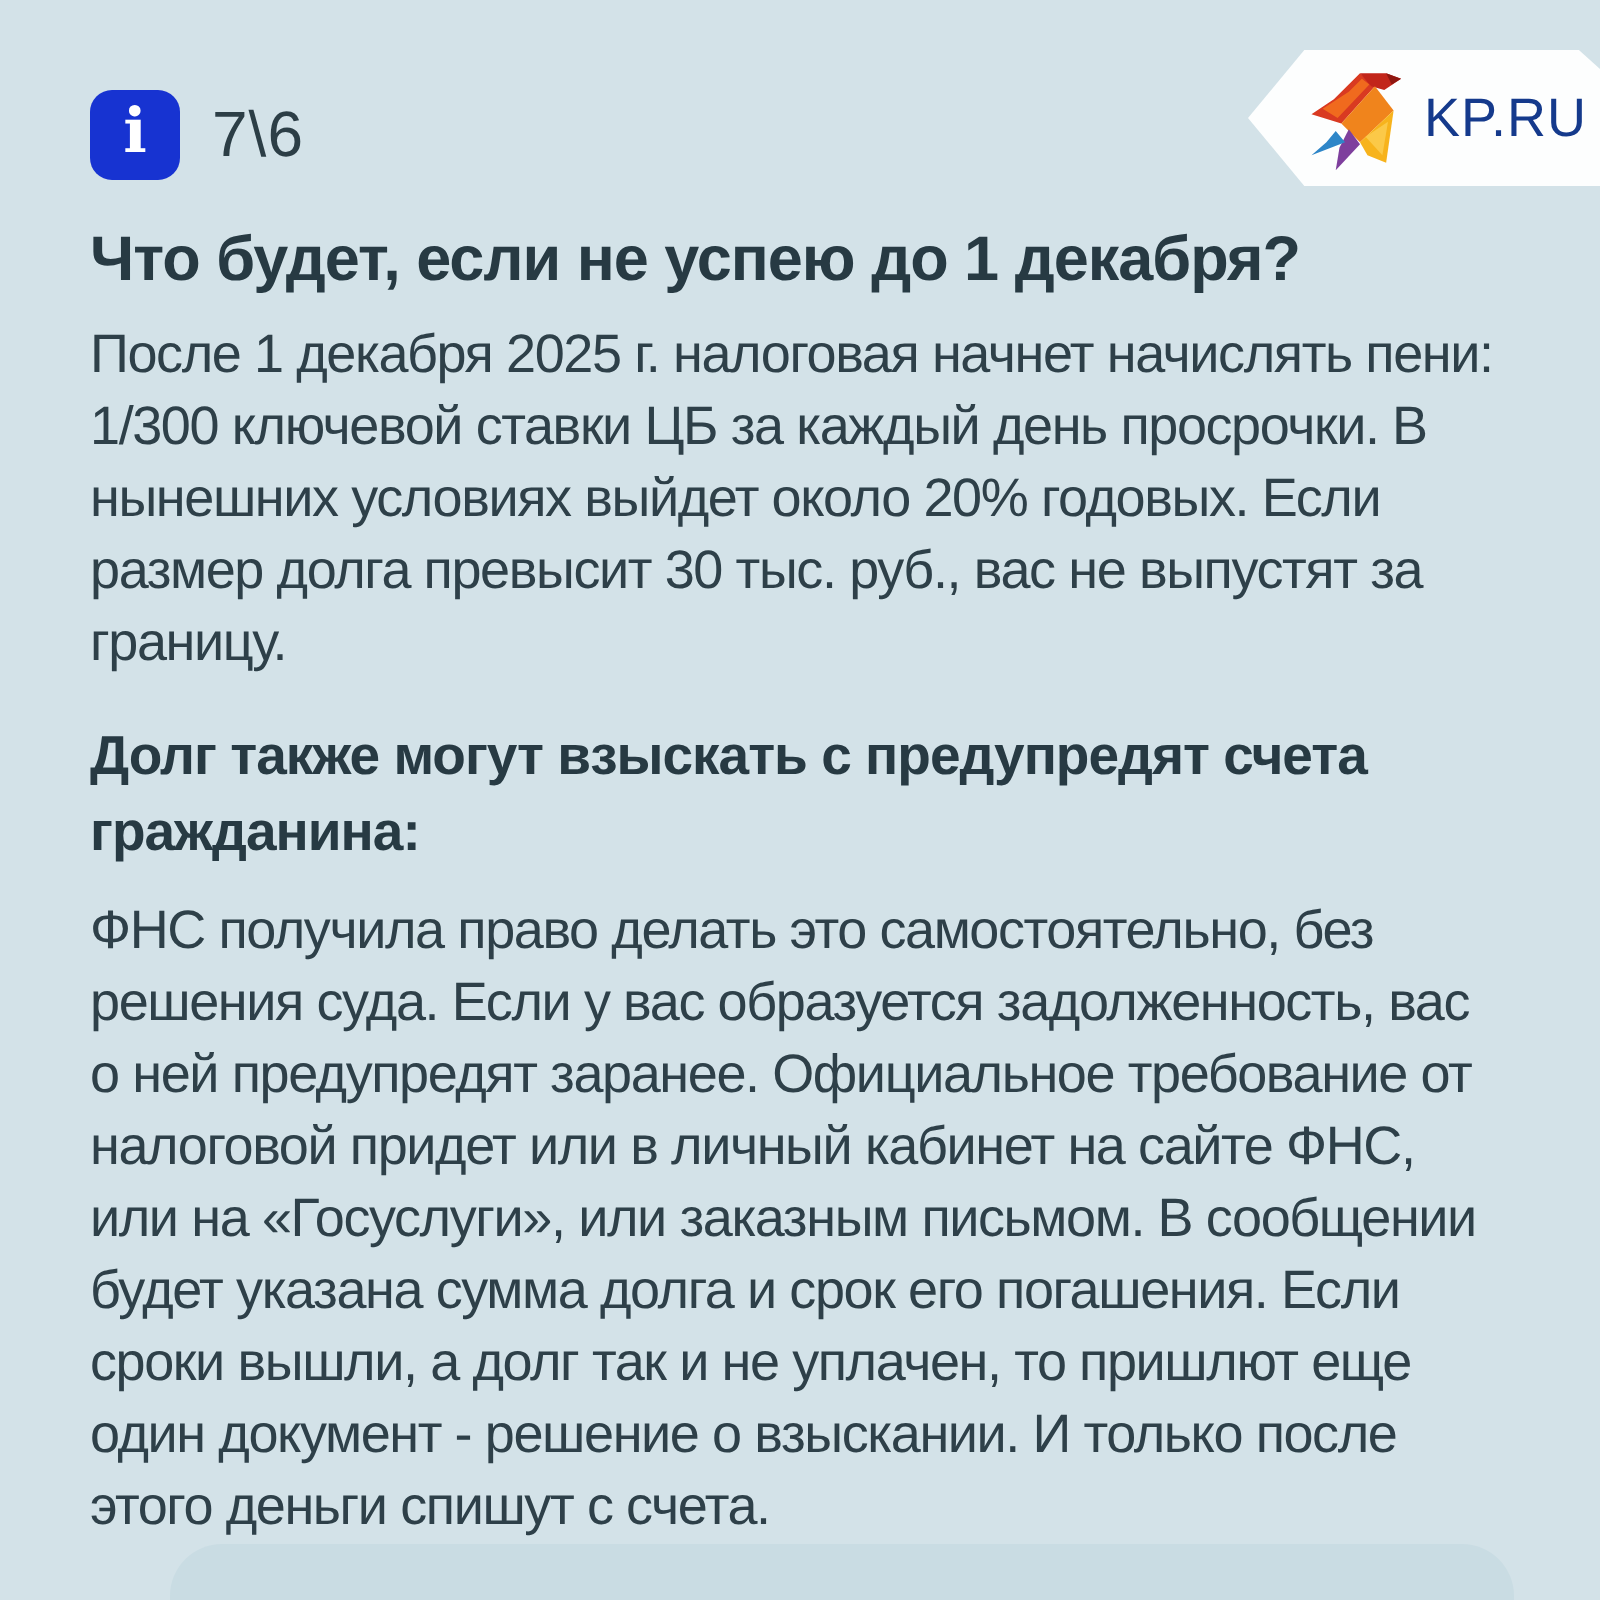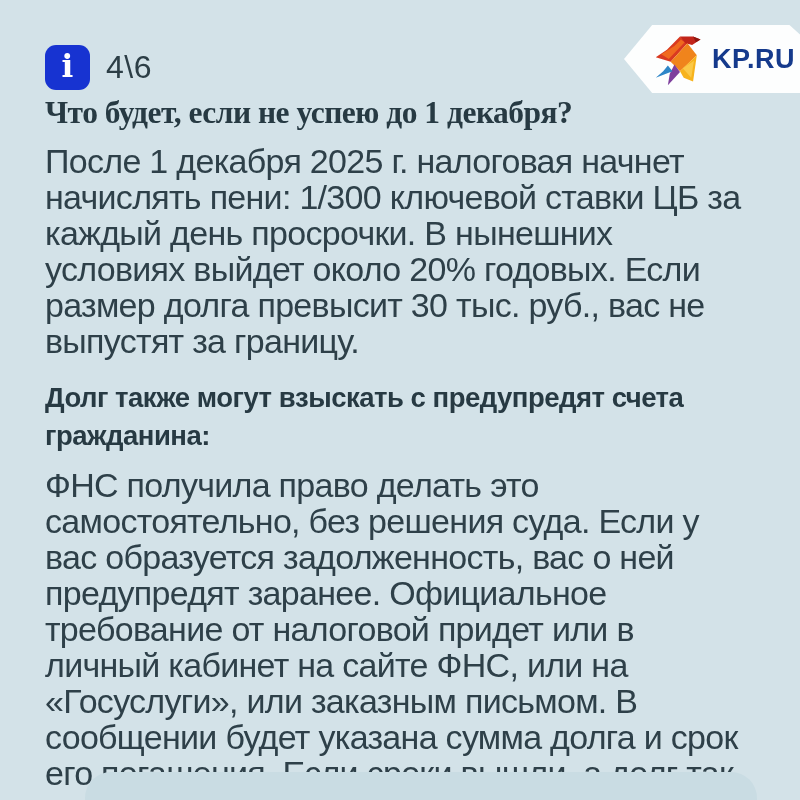--- a/index.html
+++ b/index.html
@@ -54,38 +54,37 @@
     background: #fdfefe;
     clip-path: polygon(0 50%, 16% 0, 94% 0, 100% 14%, 100% 100%, 16% 100%);
     display: flex;
     align-items: center;
     padding-left: 28px;
     box-sizing: border-box;
     gap: 4px;
   }
   .logo-bird { width: 56px; height: 56px; flex: 0 0 auto; }
   .logo-text {
-    font-weight: bold;
+    font-weight: normal;
     font-size: 27px;
     color: #153a8c;
     letter-spacing: 0.5px;
   }
   h1.title {
-    margin: 0 0 0 0;
+    margin: 16px 0 0 0;
     font-size: 31.5px;
     line-height: 40px;
     font-weight: bold;
     color: #273a43;
     letter-spacing: -0.5px;
     max-width: 700px;
-    font-family: Liberation Serif, serif;
   }
   p.body-text {
     margin: 10px 0 0 0;
-    font-size: 34px;
+    font-size: 27px;
     line-height: 36px;
     color: #2e4049;
     letter-spacing: -0.7px;
     max-width: 702px;
   }
   h2.subheading {
     margin: 20px 0 0 0;
     font-size: 27.5px;
     line-height: 38px;
     font-weight: bold;
@@ -107,21 +106,21 @@
 </head>
 <body>
 
 <div class="page">
 
   <div class="header-row">
     <div class="badge-group">
       <div class="info-icon">
         <span>i</span>
       </div>
-      <span class="page-indicator">4\6</span>
+      <span class="page-indicator">7\6</span>
     </div>
 
     <div class="logo-plate">
       <svg class="logo-bird" viewBox="0 0 60 60" aria-hidden="true">
 
         <polygon points="4,28 16,20 30,6 38,13 20,33" fill="#d93a21"></polygon>
         <polygon points="10,25 24,16 31,9 35,12 18,30" fill="#f06a1e"></polygon>
 
         <polygon points="30,6 44,6 52,9 43,15 36,13" fill="#c2251a"></polygon>
         <polygon points="44,6 52,9 47,12" fill="#8f1710"></polygon>

